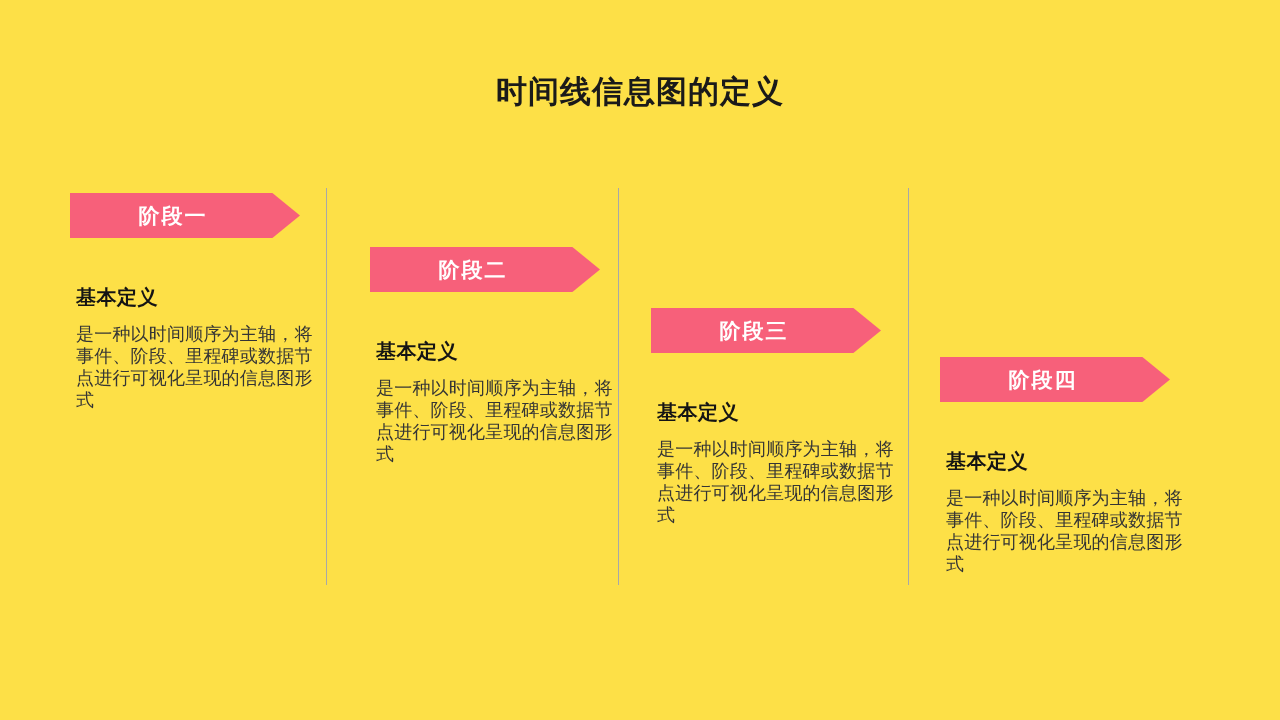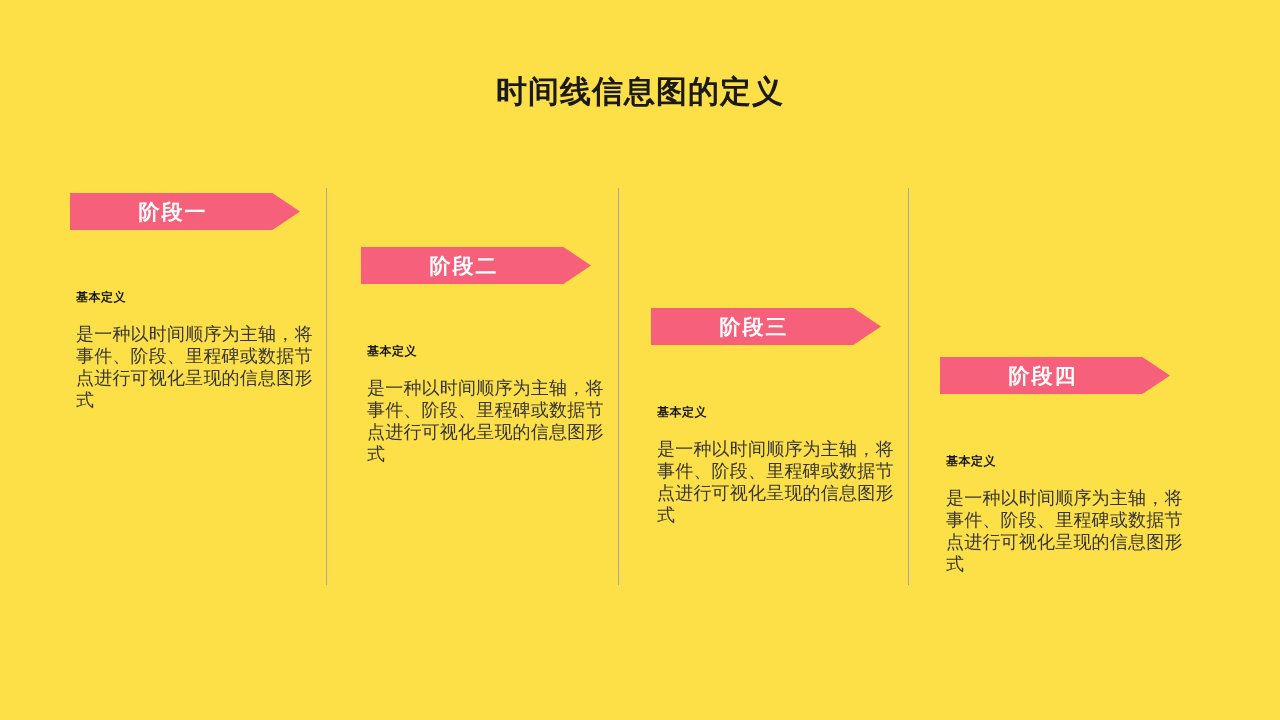--- a/index.html
+++ b/index.html
@@ -55,21 +55,21 @@
     background: #a8a8a8;
   }
 
   
   .stage {
     position: absolute;
   }
   .banner {
     position: relative;
     width: 230px;
-    height: 37px;
+    height: 45px;
     background: #f7607a;
     -webkit-clip-path: polygon(0 0, 88% 0, 100% 50%, 88% 100%, 0 100%);
     clip-path: polygon(0 0, 88% 0, 100% 50%, 88% 100%, 0 100%);
     display: flex;
     align-items: center;
     justify-content: center;
     box-sizing: border-box;
     padding-right: 24px;
   }
   .banner-label {
@@ -77,40 +77,40 @@
     font-weight: bold;
     color: #ffffff;
     letter-spacing: 2px;
     line-height: 21px;
   }
   .stage-body {
     position: absolute;
     width: 240px;
   }
   .stage-heading {
-    font-size: 12px;
+    font-size: 20px;
     font-weight: bold;
     color: #141414;
     line-height: 22px;
     margin: 0 0 15px 0;
     letter-spacing: 0.5px;
   }
   .stage-text {
     font-size: 18px;
     font-weight: normal;
     color: #353535;
     line-height: 22px;
     margin: 0;
     letter-spacing: 0.2px;
   }
 
   
   #stage-1 { left: 70px;  top: 193px; }
   #stage-1 .stage-body { left: 6px;  top: 93px; }
-  #stage-2 { left: 361px; top: 247px; }
+  #stage-2 { left: 370px; top: 247px; }
   #stage-2 .stage-body { left: 6px;  top: 93px; }
   #stage-3 { left: 651px; top: 308px; }
   #stage-3 .stage-body { left: 6px;  top: 93px; }
   #stage-4 { left: 940px; top: 357px; }
   #stage-4 .stage-body { left: 6px;  top: 93px; }
 
   #divider-1 { left: 326px; }
   #divider-2 { left: 618px; }
   #divider-3 { left: 908px; }
 </style>

